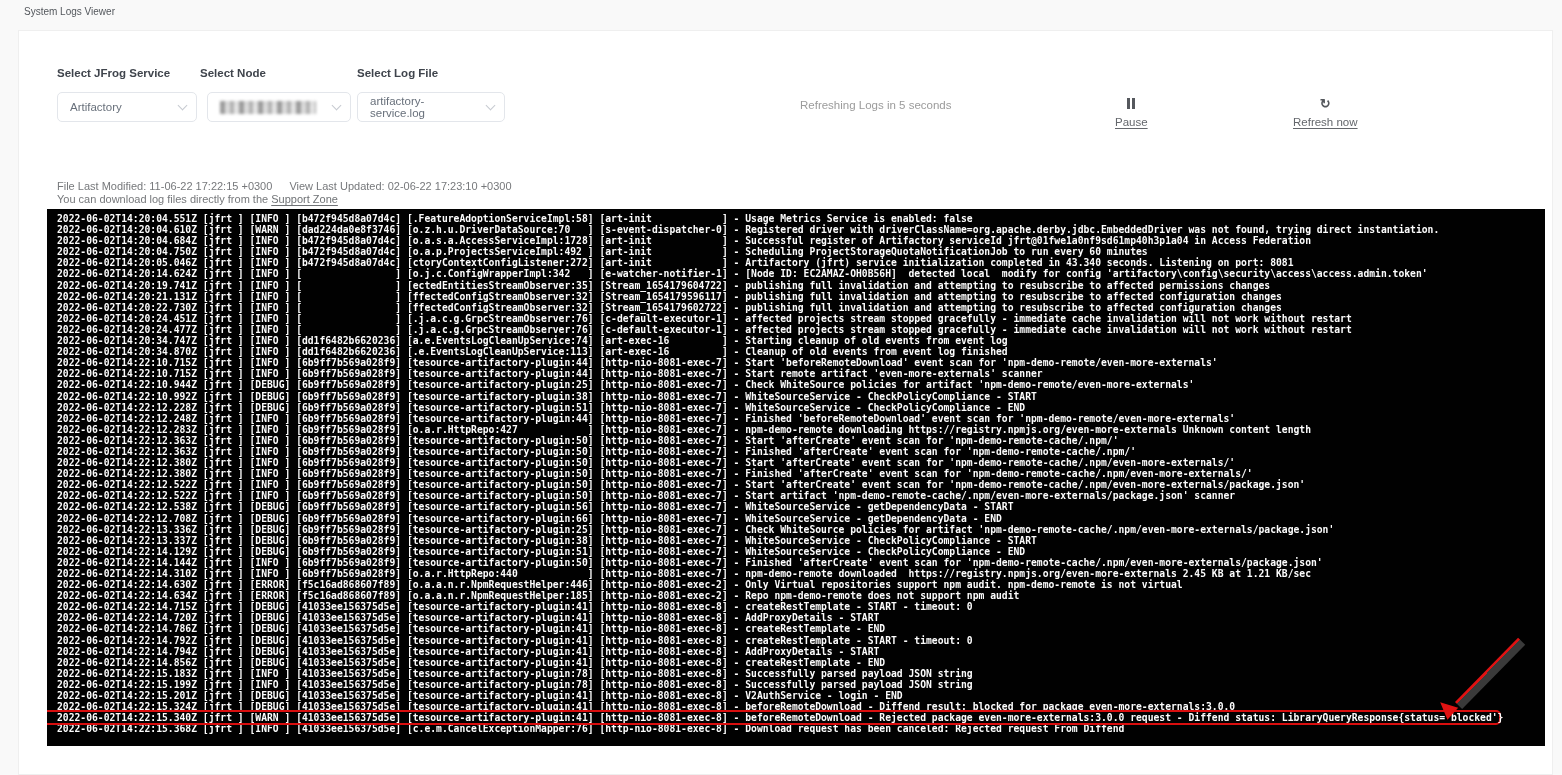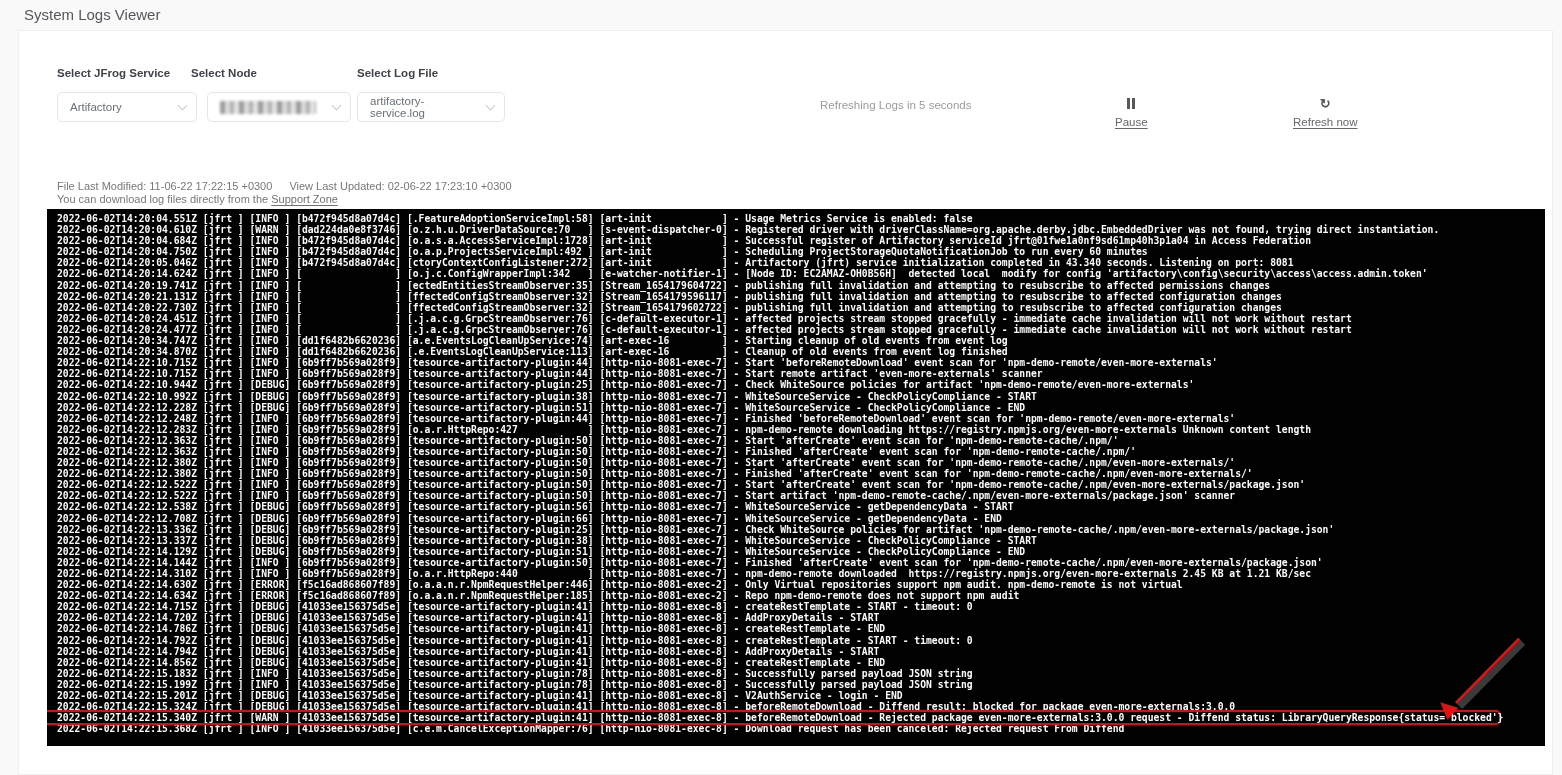--- a/index.html
+++ b/index.html
@@ -1,21 +1,21 @@
 <!DOCTYPE html>
 <html><head>
 <meta charset="utf-8">
 <style>
   * { margin:0; padding:0; box-sizing:border-box; }
   html,body { background:#f1f1f1; }
   #screen {
     position:relative; width:1562px; height:775px; overflow:hidden;
     background:#f9f9f9; font-family:"Liberation Sans", sans-serif; color:#53575c;
   }
-  .page-title { position:absolute; left:24px; top:6px; font-size:15px; color:#53575c; }
+  .page-title { position:absolute; left:24px; top:6px; font-size:10px; color:#53575c; }
   .card {
     position:absolute; left:18px; top:30px; width:1535px; height:745px;
     background:#ffffff; border:1px solid #efefef;
   }
   .field-label { position:absolute; top:67px; font-size:11.5px; font-weight:700; color:#3f444c; }
   .select {
     position:absolute; top:92px; height:30px; background:#fff;
     border:1px solid #e3e6eb; border-radius:5px; display:flex; align-items:center;
     padding:0 26px 0 12px; font-size:11.5px; color:#68707b; cursor:pointer;
   }
@@ -23,21 +23,21 @@
     position:absolute; right:10px; top:50%; width:7px; height:7px; margin-top:-5px;
     border-right:1.4px solid #c6cad1; border-bottom:1.4px solid #c6cad1;
     transform:rotate(45deg);
   }
   .redacted {
     width:96px; height:13px; border-radius:1px; filter:blur(1.6px);
     background:
       repeating-linear-gradient(90deg, rgba(150,150,150,.9) 0 5px, rgba(220,220,220,.9) 5px 10px, rgba(175,175,175,.9) 10px 14px, rgba(230,230,230,.9) 14px 19px),
       repeating-linear-gradient(0deg, #c9c9c9 0 4px, #dedede 4px 8px, #bdbdbd 8px 13px);
   }
-  .status-text { position:absolute; left:800px; top:99px; font-size:11.5px; color:#9b9b9b;margin-left:20px; }
+  .status-text { position:absolute; left:800px; top:99px; font-size:11.5px; color:#9b9b9b; }
   .link-btn {
     position:absolute; top:98px; display:flex; align-items:center; gap:7px;
     font-size:11.5px; color:#64676c; cursor:pointer;flex-direction:column;
   }
   .link-btn .lbl { text-decoration:underline; text-underline-offset:2px; }
   .pause-icon { display:inline-block; width:8px; height:11px;
     border-left:3px solid #55585d; border-right:3px solid #55585d; }
   .refresh-icon { font-size:13px; line-height:11px; color:#55585d; font-weight:700; }
   .fileinfo { position:absolute; left:57px; top:180px; font-size:11px; color:#76787b; }
   .fileinfo .seg { margin-right:14px; }
@@ -70,21 +70,21 @@
 </head>
 <body>
 
 <div id="screen">
 
   <div class="page-title">System Logs Viewer</div>
 
   <div class="card"></div>
 
   <div class="field-label" style="left:57px">Select JFrog Service</div>
-  <div class="field-label" style="left:191px">Select Node</div>
+  <div class="field-label" style="left:200px">Select Node</div>
   <div class="field-label" style="left:357px">Select Log File</div>
 
   <div class="select" style="left:57px;width:140px">
     <span>Artifactory</span>
     <span class="chev"></span>
   </div>
 
   <div class="select" style="left:207px;width:144px">
     <span class="redacted"></span>
     <span class="chev"></span>

